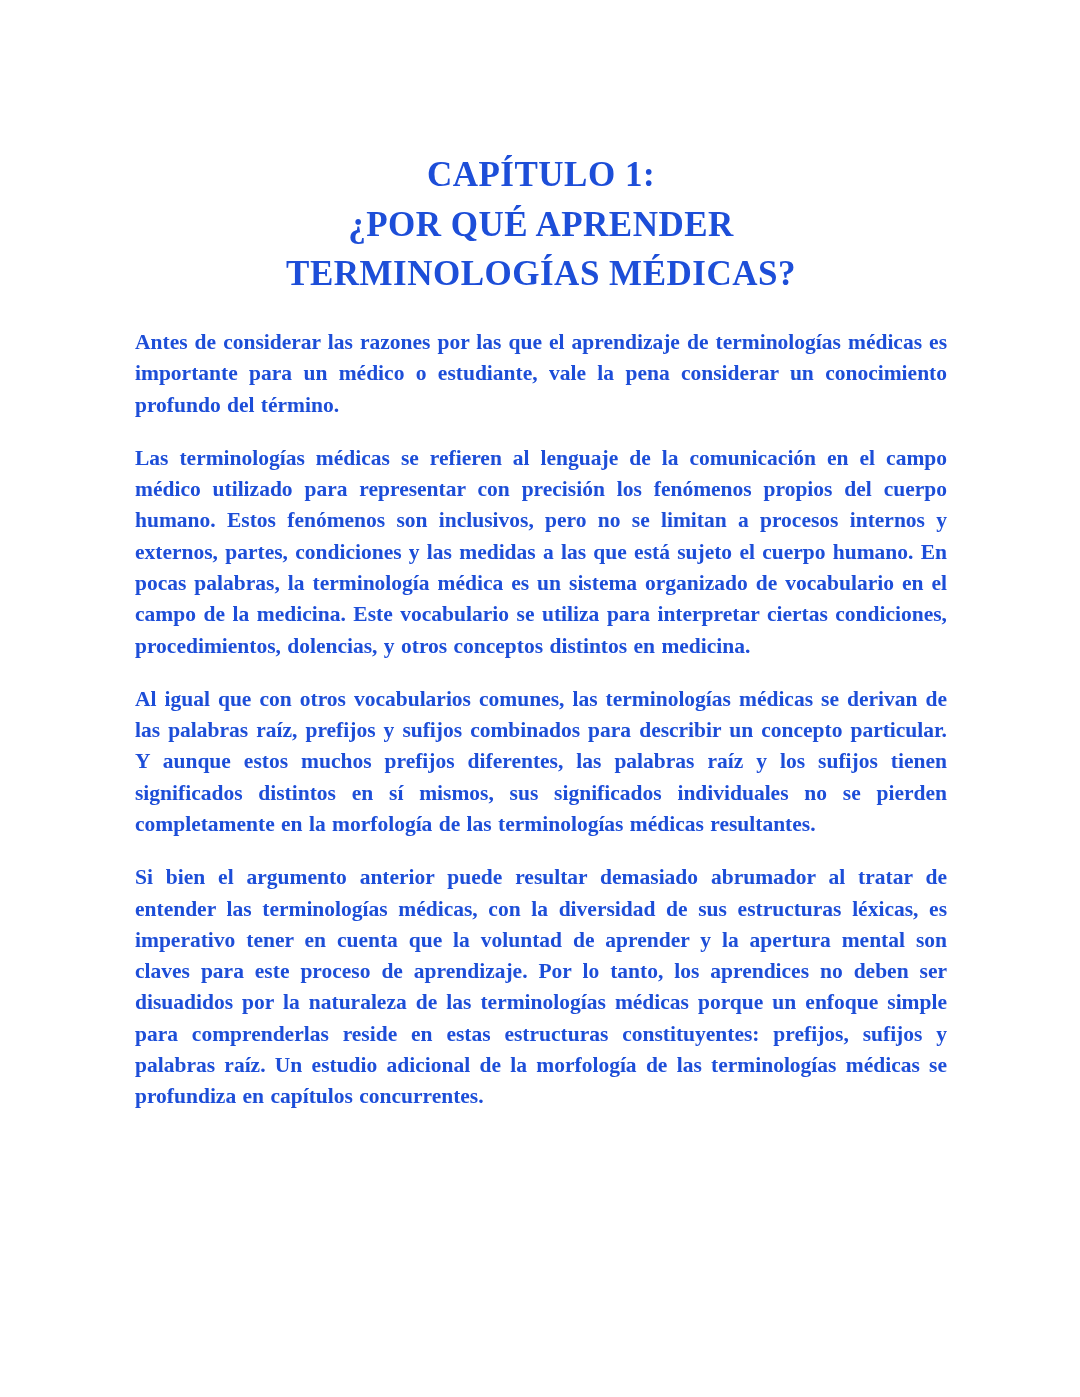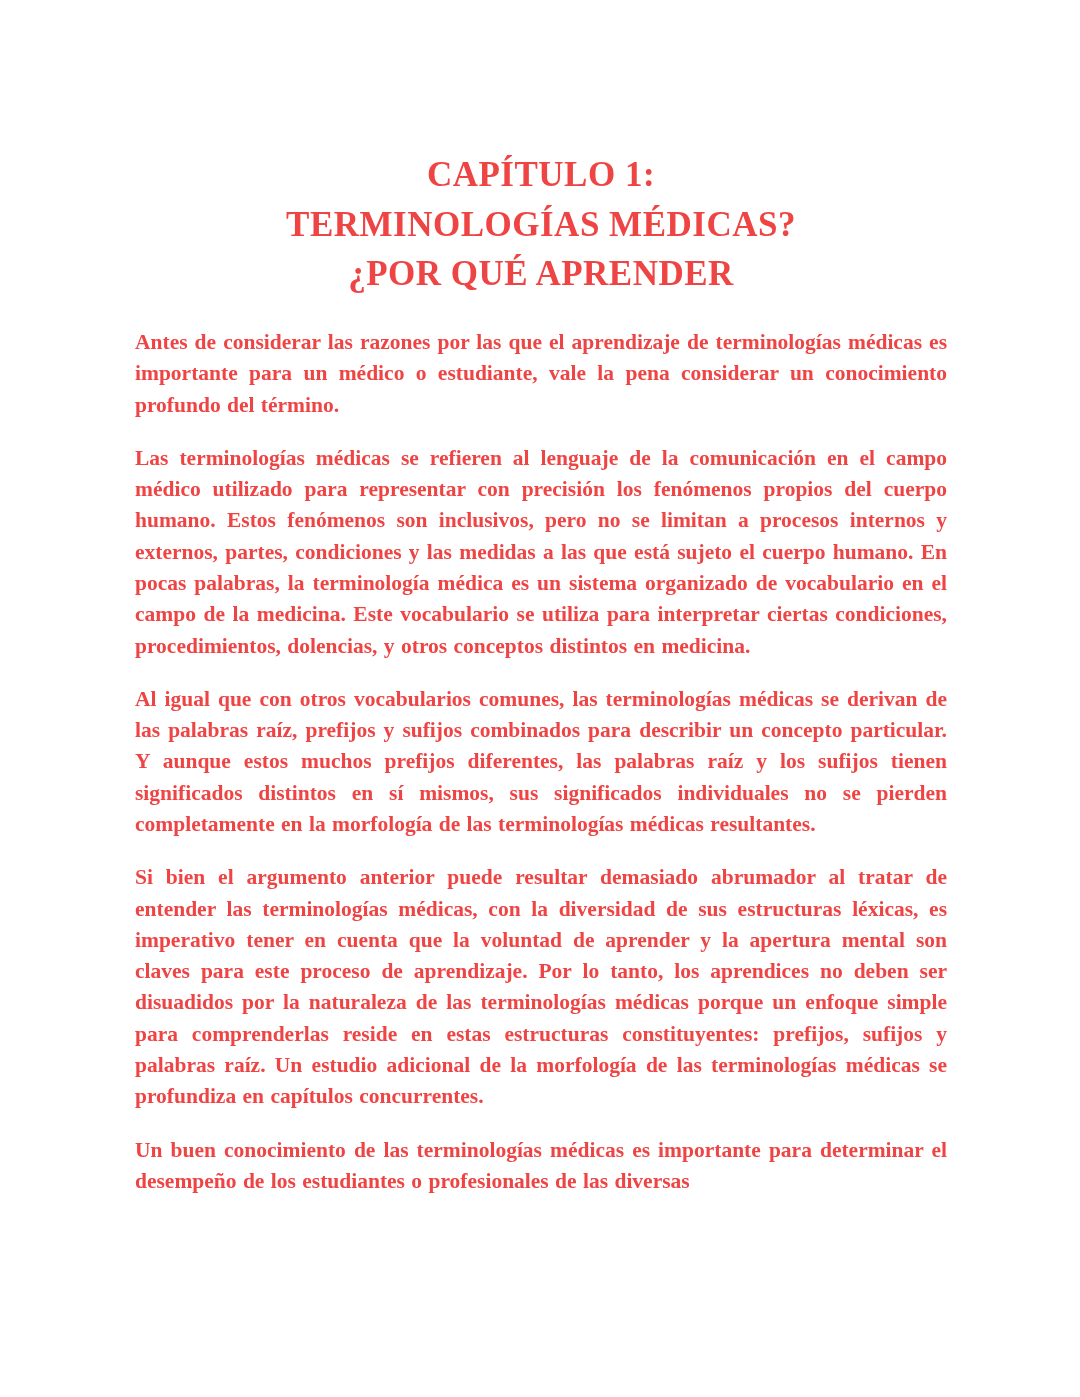--- a/index.html
+++ b/index.html
@@ -6,21 +6,21 @@
     margin: 0;
     padding: 0;
     background: #ffffff;
   }
   .page {
     position: relative;
     width: 1080px;
     height: 1397px;
     background: #ffffff;
     font-family: "Liberation Serif", "DejaVu Serif", serif;
-    color: #ef4444;
+    color: #1d4ed8;
     overflow: hidden;
     box-sizing: border-box;
   }
   .content {
     position: absolute;
     left: 135px;
     right: 133px;
     top: 150px;
   }
   .doc-title {
@@ -47,26 +47,25 @@
   }
 </style>
 </head>
 <body>
 
 <div class="page">
   <div class="content">
 
     <h1 class="doc-title">
       <span class="title-line">CAPÍTULO 1:</span>
+      <span class="title-line">¿POR QUÉ APRENDER</span>
       <span class="title-line">TERMINOLOGÍAS MÉDICAS?</span>
-      <span class="title-line">¿POR QUÉ APRENDER</span>
     </h1>
 
     <div class="body-text">
       <p>Antes de considerar las razones por las que el aprendizaje de terminologías médicas es importante para un médico o estudiante, vale la pena considerar un conocimiento profundo del término.</p>
       <p>Las terminologías médicas se refieren al lenguaje de la comunicación en el campo médico utilizado para representar con precisión los fenómenos propios del cuerpo humano. Estos fenómenos son inclusivos, pero no se limitan a procesos internos y externos, partes, condiciones y las medidas a las que está sujeto el cuerpo humano. En pocas palabras, la terminología médica es un sistema organizado de vocabulario en el campo de la medicina. Este vocabulario se utiliza para interpretar ciertas condiciones, procedimientos, dolencias, y otros conceptos distintos en medicina.</p>
       <p>Al igual que con otros vocabularios comunes, las terminologías médicas se derivan de las palabras raíz, prefijos y sufijos combinados para describir un concepto particular. Y aunque estos muchos prefijos diferentes, las palabras raíz y los sufijos tienen significados distintos en sí mismos, sus significados individuales no se pierden completamente en la morfología de las terminologías médicas resultantes.</p>
       <p>Si bien el argumento anterior puede resultar demasiado abrumador al tratar de entender las terminologías médicas, con la diversidad de sus estructuras léxicas, es imperativo tener en cuenta que la voluntad de aprender y la apertura mental son claves para este proceso de aprendizaje. Por lo tanto, los aprendices no deben ser disuadidos por la naturaleza de las terminologías médicas porque un enfoque simple para comprenderlas reside en estas estructuras constituyentes: prefijos, sufijos y palabras raíz. Un estudio adicional de la morfología de las terminologías médicas se profundiza en capítulos concurrentes.</p>
-      <p>Un buen conocimiento de las terminologías médicas es importante para determinar el desempeño de los estudiantes o profesionales de las diversas</p>
     </div>
 
   </div>
 </div>
 
 </body></html>

